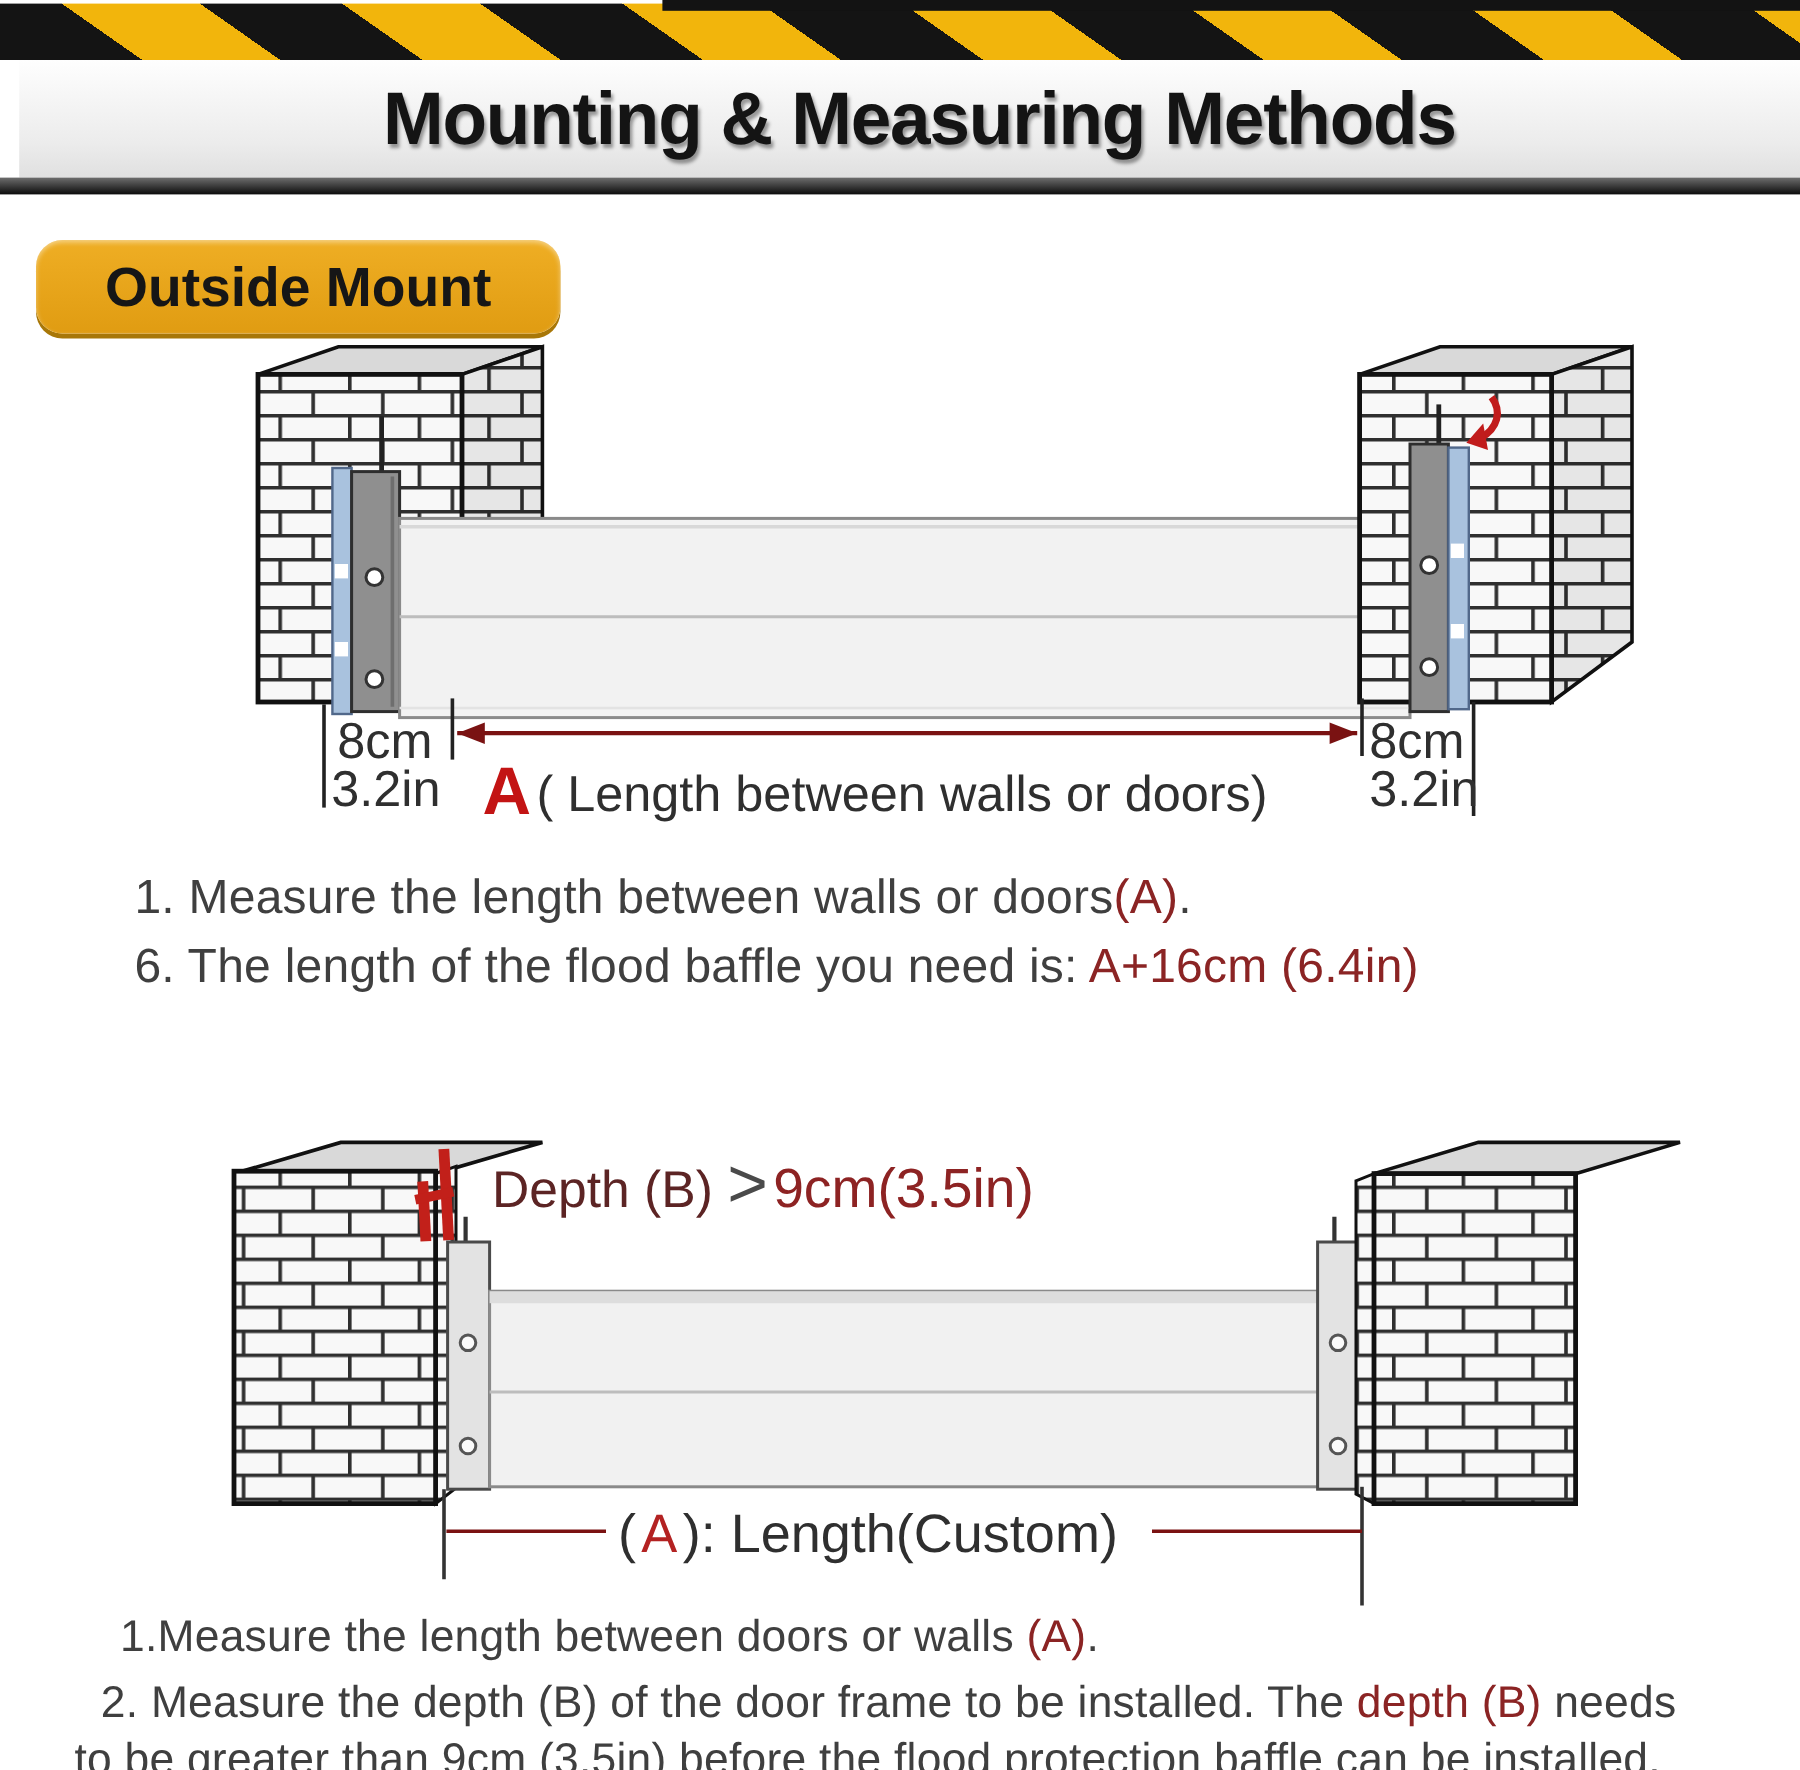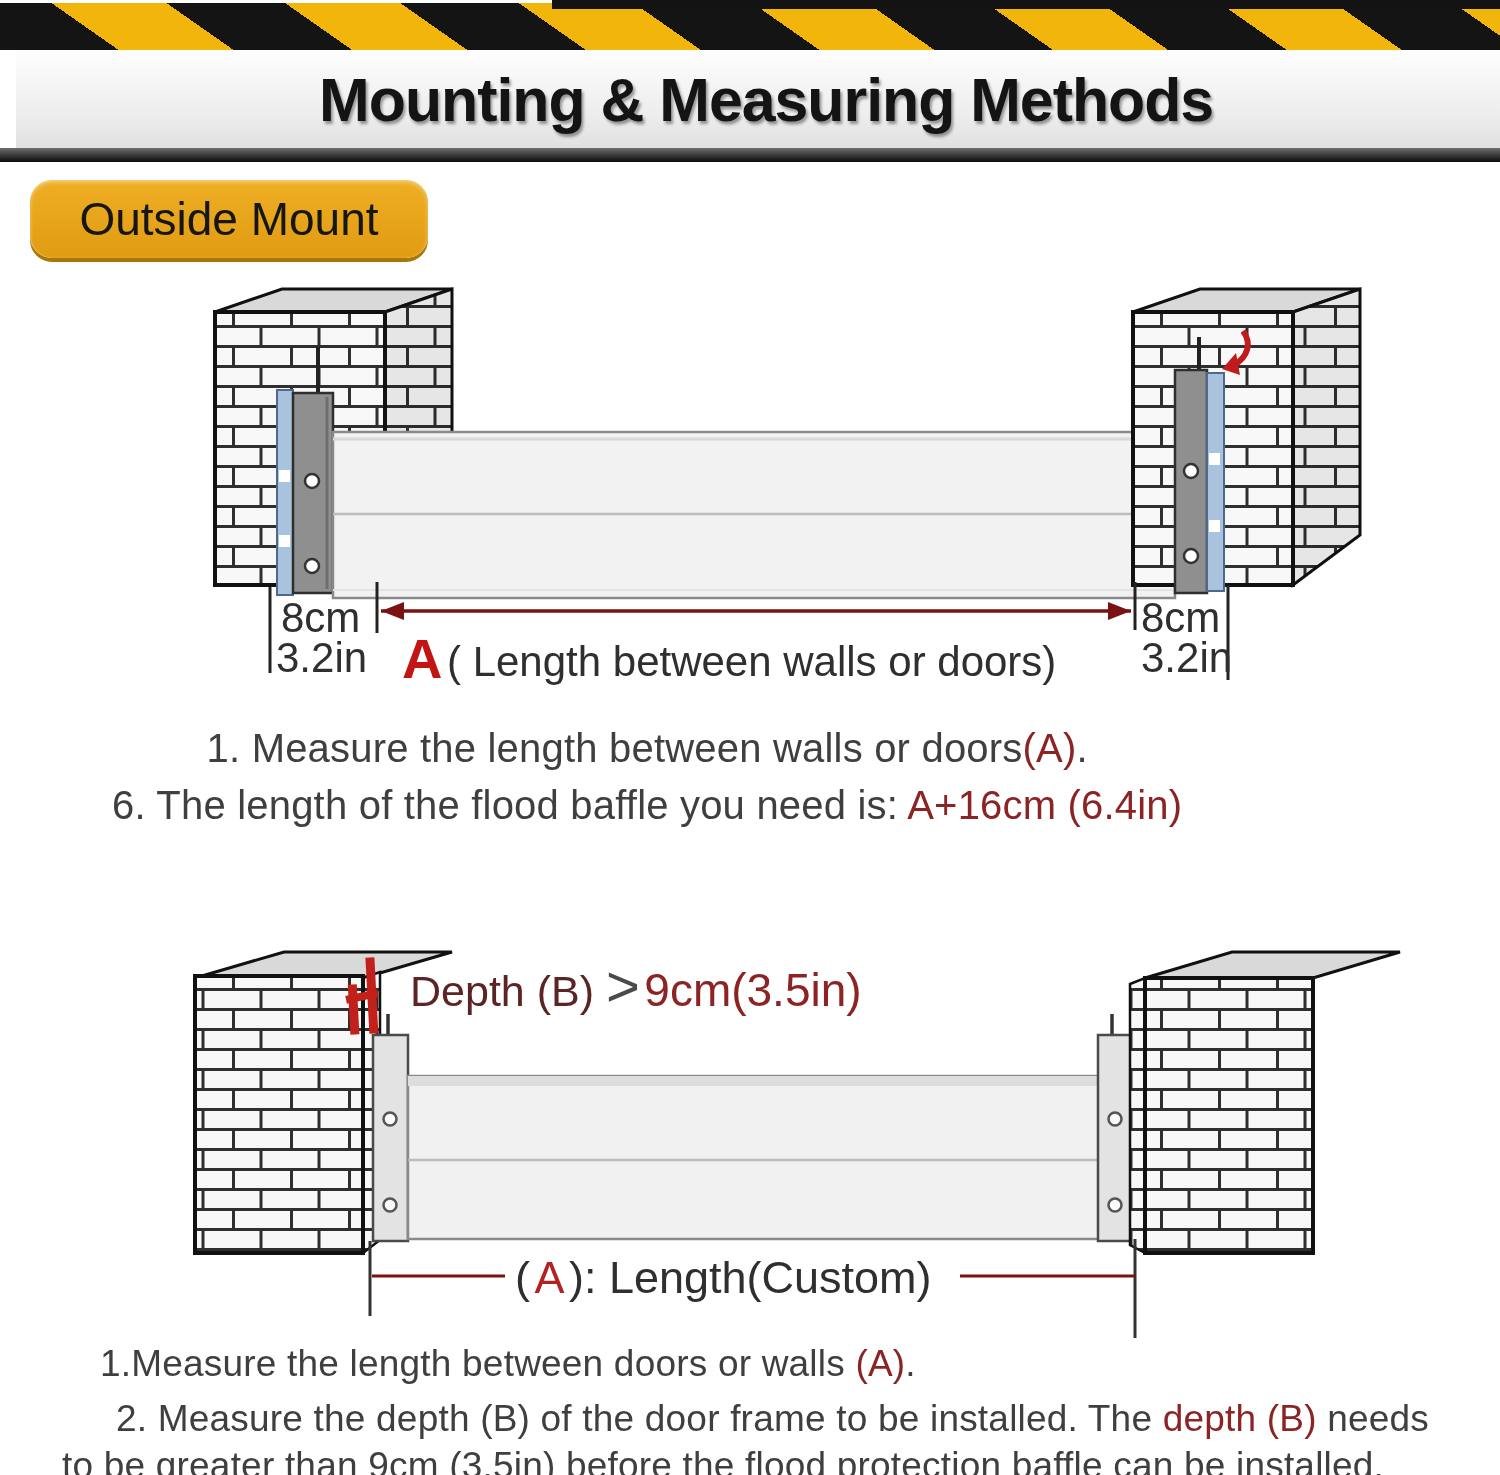--- a/index.html
+++ b/index.html
@@ -16,44 +16,44 @@
   .title-banner .title{font-size:62px;font-weight:700;color:#141414;letter-spacing:-1px;
     transform:scaleX(.98);text-shadow:2px 3px 3px rgba(0,0,0,.38);}
   .banner-underbar{position:absolute;top:148px;left:0;width:1500px;height:14px;
     background:linear-gradient(180deg,#6d6d6d,#0b0b0b);}
 
   
   .badge{position:absolute;left:30px;display:flex;align-items:center;justify-content:center;
     background:linear-gradient(180deg,#efae24,#e09c12);border-radius:22px;
     box-shadow:0 4px 0 #a87708, inset 0 2px 4px rgba(255,255,255,.45);
     font-size:46px;color:#161616;}
-  .badge.outside{top:180px;width:398px;height:78px;}
+  .badge.outside{top:200px;width:437px;height:78px;font-weight:bold;}
   .badge.inside{top:852px;width:400px;height:80px;}
 
   
   .diagram{position:absolute;left:0;width:1500px;}
   .diagram.one{top:285px;height:430px;}
   .diagram.two{top:948px;height:410px;}
   svg text{font-family:"Liberation Sans",sans-serif;}
   .dim-num{font-size:42px;fill:#2f2f2f;}
   .a-letter{font-size:56px;font-weight:700;fill:#c31414;}
   .dim-label{font-size:42px;fill:#2f2f2f;}
   .depth-g{font-size:43px;fill:#5c2424;}
   .depth-gt{font-size:58px;fill:#4a4a4a;}
   .depth-red{font-size:46px;fill:#8d2323;}
   .len-dark{font-size:45px;fill:#2f2f2f;}
   .len-red{font-size:45px;fill:#b32222;}
 
   
   .steps{position:absolute;font-size:40px;line-height:57px;color:#3f3f3f;letter-spacing:.2px;}
-  .steps.outside{top:720px;left:112px;text-align:center;}
+  .steps.outside{top:720px;left:112px;}
   .steps.inside{top:1340px;left:0;font-size:37px;line-height:47px;}
   .steps .red{color:#8b2424;}
   .steps.inside .l1{margin-left:100px;}
-  .steps.inside .l2{margin-left:116px;margin-top:8px;}
+  .steps.inside .l2{margin-left:84px;margin-top:8px;}
   .steps.inside .l3{margin-left:62px;}
 </style>
 </head>
 <body>
 
 <div class="page">
 
   <div class="caution-band"></div>
   <div class="top-black-sliver"></div>
   <div class="title-banner">

